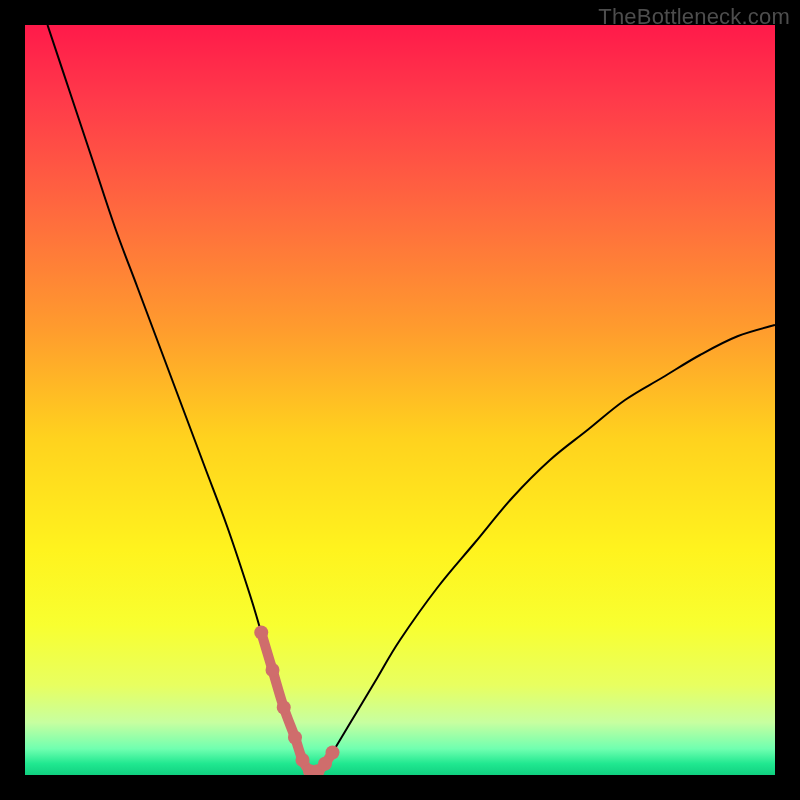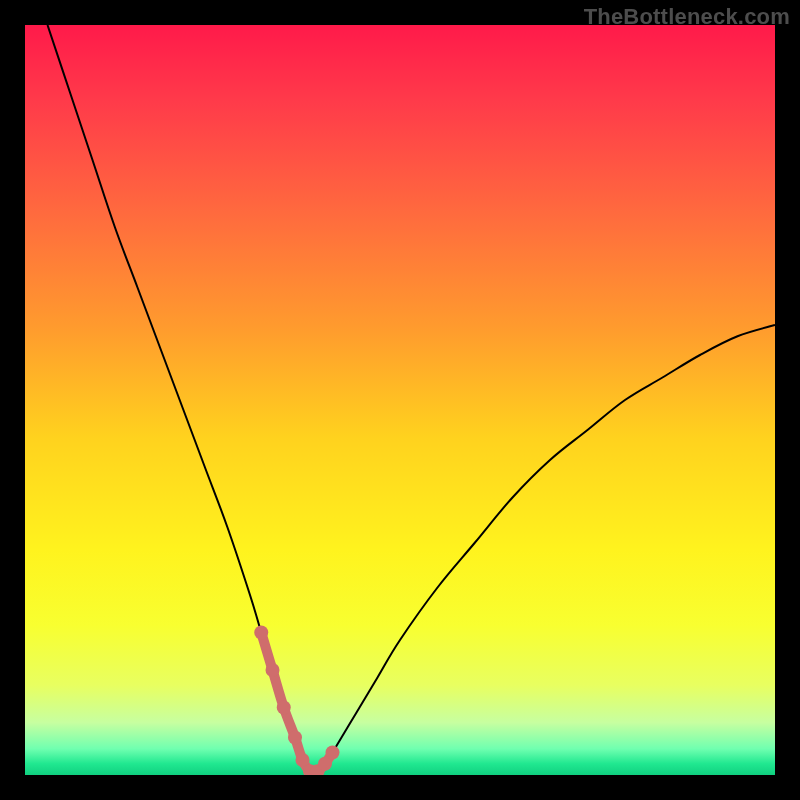--- a/index.html
+++ b/index.html
@@ -32,21 +32,21 @@
     top: 0;
     width: 750px;
     height: 750px;
   }
   .watermark {
     position: absolute;
     top: 4px;
     right: 10px;
     color: #4d4d4d;
     font-size: 22px;
-    font-weight: 700;
+    font-weight: 400;
     letter-spacing: 0.2px;
   }
 </style>
 </head>
 <body>
 
 <div class="frame">
 
   <svg class="gradient" viewBox="0 0 750 750" preserveAspectRatio="none">
     <defs>

